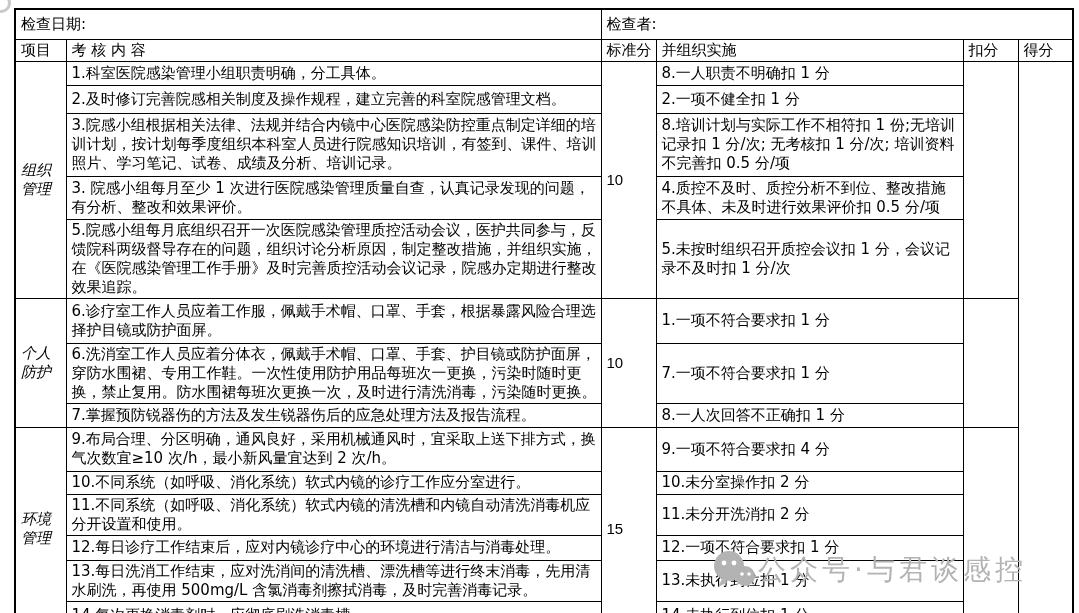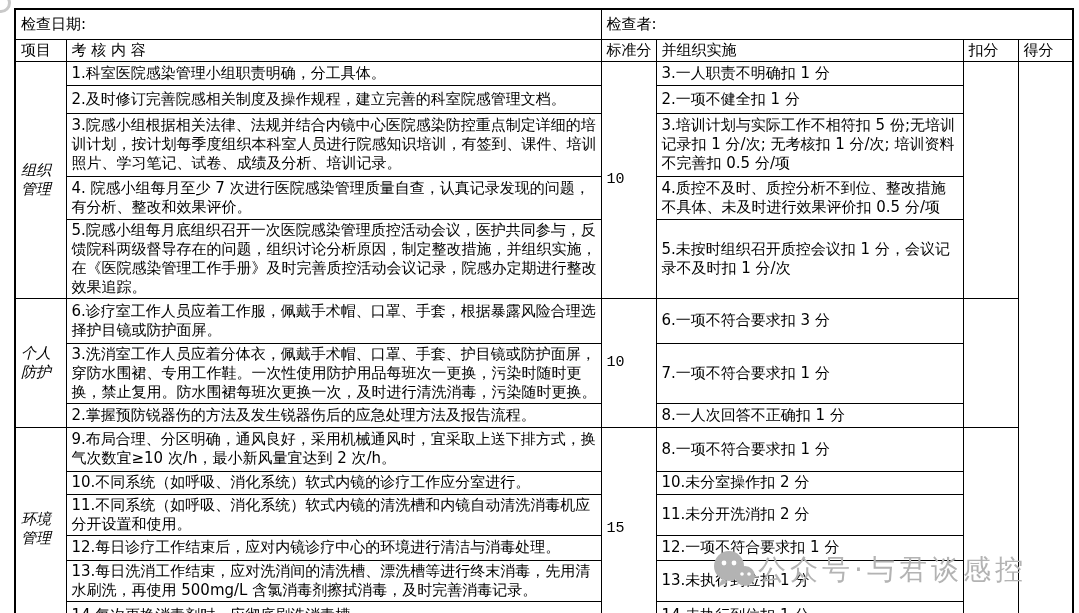--- a/index.html
+++ b/index.html
@@ -33,21 +33,21 @@
   .top-label { font-weight: bold; font-size: 16px; }
   .hdr { font-weight: bold; font-size: 16px; text-align: center; padding: 0; }
   .project-cell {
     font-weight: bold; font-size: 16px;
     text-align: center; padding: 0;
     line-height: 26px;
   }
   .project-cell span { display: block; font-style: italic; }
   .std-cell {
     text-align: center; font-weight: bold;
-    font-family: Liberation Mono, monospace;
+    font-family: Liberation Sans, sans-serif;
     font-size: 15px; padding: 0;
   }
   .fill-cell { padding: 0; }
   
   .watermark {
     position: absolute; left: 712px; top: 549px;
     display: flex; align-items: center;
     z-index: 5; pointer-events: none;
   }
   .watermark .wm-text {
@@ -97,68 +97,68 @@
       <th class="hdr">得分</th>
     </tr>
 
     <tr style="height:24px">
       <td rowspan="5" class="project-cell">
         <span>组织</span>
         <span>管理</span>
       </td>
       <td>1.科室医院感染管理小组职责明确，分工具体。</td>
       <td rowspan="5" class="std-cell">10</td>
-      <td>3.一人职责不明确扣 1 分</td>
+      <td>8.一人职责不明确扣 1 分</td>
       <td rowspan="5" class="fill-cell"></td>
       <td rowspan="14" class="fill-cell"></td>
     </tr>
     <tr style="height:28px">
       <td>2.及时修订完善院感相关制度及操作规程，建立完善的科室院感管理文档。</td>
       <td>2.一项不健全扣 1 分</td>
     </tr>
     <tr style="height:63px">
       <td>3.院感小组根据相关法律、法规并结合内镜中心医院感染防控重点制定详细的培训计划，按计划每季度组织本科室人员进行院感知识培训，有签到、课件、培训照片、学习笔记、试卷、成绩及分析、培训记录。</td>
-      <td>3.培训计划与实际工作不相符扣 5 份;无培训记录扣 1 分/次; 无考核扣 1 分/次; 培训资料不完善扣 0.5 分/项</td>
+      <td>8.培训计划与实际工作不相符扣 1 份;无培训记录扣 1 分/次; 无考核扣 1 分/次; 培训资料不完善扣 0.5 分/项</td>
     </tr>
     <tr style="height:43px">
-      <td>4. 院感小组每月至少 7 次进行医院感染管理质量自查，认真记录发现的问题，有分析、整改和效果评价。</td>
+      <td>3. 院感小组每月至少 1 次进行医院感染管理质量自查，认真记录发现的问题，有分析、整改和效果评价。</td>
       <td>4.质控不及时、质控分析不到位、整改措施不具体、未及时进行效果评价扣 0.5 分/项</td>
     </tr>
     <tr style="height:61px">
       <td>5.院感小组每月底组织召开一次医院感染管理质控活动会议，医护共同参与，反馈院科两级督导存在的问题，组织讨论分析原因，制定整改措施，并组织实施，在《医院感染管理工作手册》及时完善质控活动会议记录，院感办定期进行整改效果追踪。</td>
       <td>5.未按时组织召开质控会议扣 1 分，会议记录不及时扣 1 分/次</td>
     </tr>
 
     <tr style="height:45px">
       <td rowspan="3" class="project-cell">
         <span>个人</span>
         <span>防护</span>
       </td>
       <td>6.诊疗室工作人员应着工作服，佩戴手术帽、口罩、手套，根据暴露风险合理选择护目镜或防护面屏。</td>
       <td rowspan="3" class="std-cell">10</td>
-      <td>6.一项不符合要求扣 3 分</td>
+      <td>1.一项不符合要求扣 1 分</td>
       <td rowspan="3" class="fill-cell"></td>
     </tr>
     <tr style="height:59px">
-      <td>3.洗消室工作人员应着分体衣，佩戴手术帽、口罩、手套、护目镜或防护面屏，穿防水围裙、专用工作鞋。一次性使用防护用品每班次一更换，污染时随时更换，禁止复用。防水围裙每班次更换一次，及时进行清洗消毒，污染随时更换。</td>
+      <td>6.洗消室工作人员应着分体衣，佩戴手术帽、口罩、手套、护目镜或防护面屏，穿防水围裙、专用工作鞋。一次性使用防护用品每班次一更换，污染时随时更换，禁止复用。防水围裙每班次更换一次，及时进行清洗消毒，污染随时更换。</td>
       <td>7.一项不符合要求扣 1 分</td>
     </tr>
     <tr style="height:24px">
-      <td>2.掌握预防锐器伤的方法及发生锐器伤后的应急处理方法及报告流程。</td>
+      <td>7.掌握预防锐器伤的方法及发生锐器伤后的应急处理方法及报告流程。</td>
       <td>8.一人次回答不正确扣 1 分</td>
     </tr>
 
     <tr style="height:44px">
       <td rowspan="6" class="project-cell">
         <span>环境</span>
         <span>管理</span>
       </td>
       <td>9.布局合理、分区明确，通风良好，采用机械通风时，宜采取上送下排方式，换气次数宜≥10 次/h，最小新风量宜达到 2 次/h。</td>
       <td rowspan="6" class="std-cell">15</td>
-      <td>8.一项不符合要求扣 1 分</td>
+      <td>9.一项不符合要求扣 4 分</td>
       <td rowspan="6" class="fill-cell"></td>
     </tr>
     <tr style="height:23px">
       <td>10.不同系统（如呼吸、消化系统）软式内镜的诊疗工作应分室进行。</td>
       <td>10.未分室操作扣 2 分</td>
     </tr>
     <tr style="height:27px">
       <td>11.不同系统（如呼吸、消化系统）软式内镜的清洗槽和内镜自动清洗消毒机应分开设置和使用。</td>
       <td>11.未分开洗消扣 2 分</td>
     </tr>

